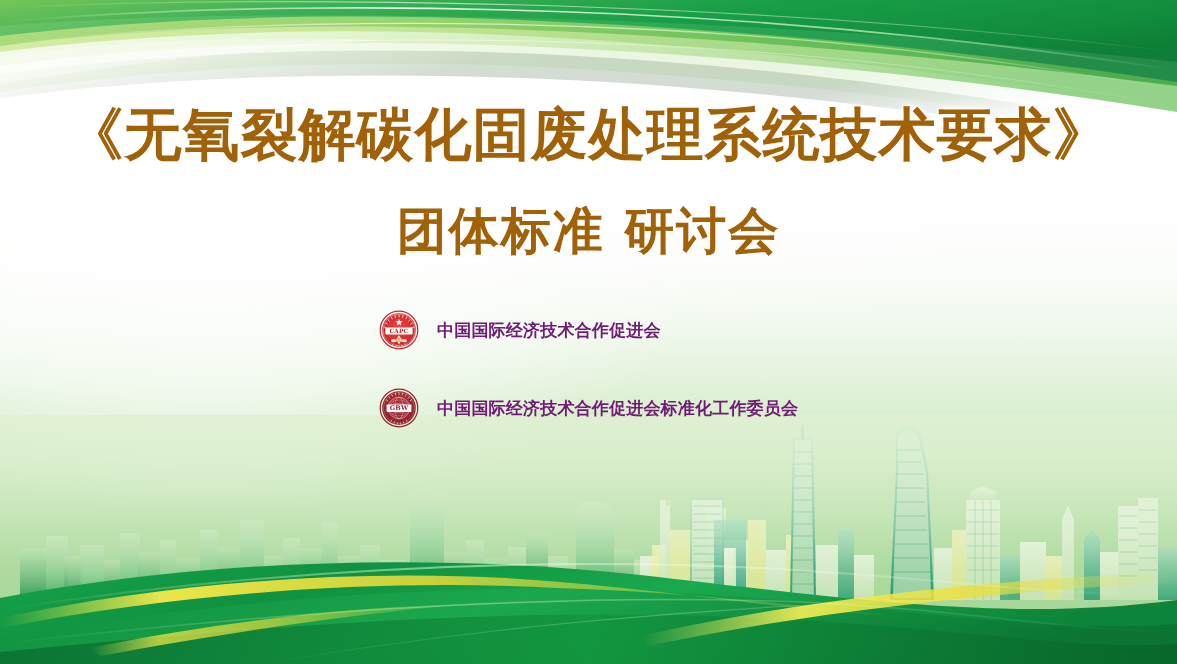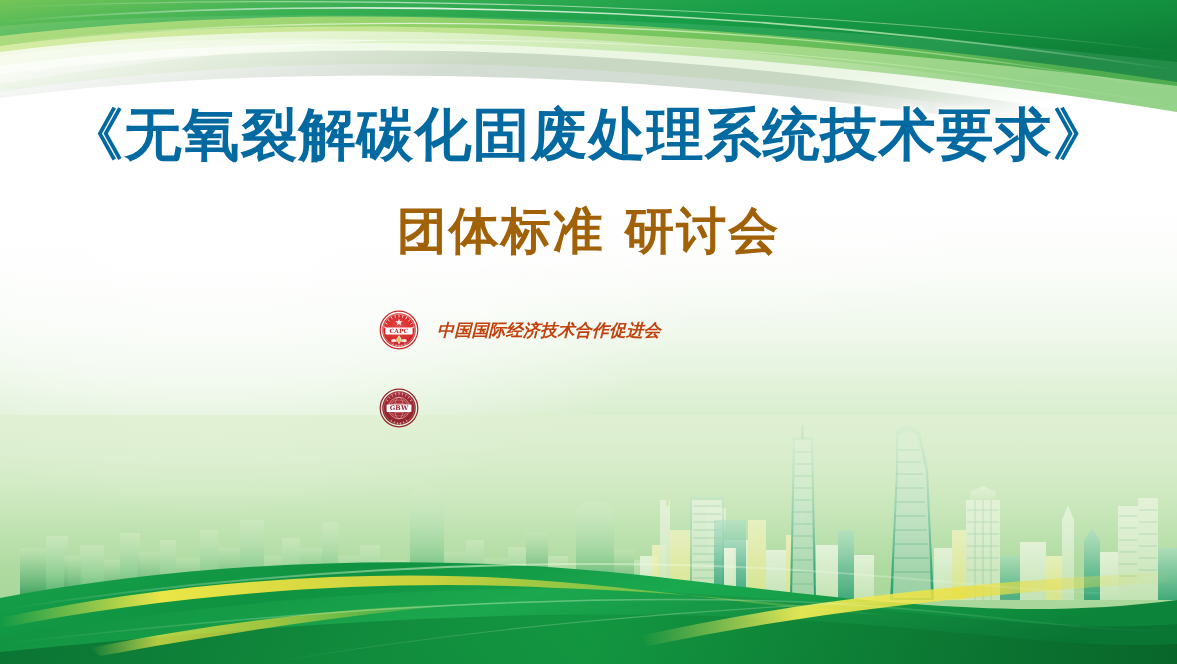--- a/index.html
+++ b/index.html
@@ -59,21 +59,21 @@
     left: 0;
     top: 100px;
     width: 1177px;
     text-align: center;
     z-index: 40;
   }
   .main-title {
     font-family: "DejaVu Sans", "Liberation Sans", sans-serif;
     font-size: 57px;
     font-weight: bold;
-    color: #0369a1;
+    color: #a16207;
     letter-spacing: 1px;
     line-height: 1.22;
     white-space: nowrap;
     text-shadow:
       0 0 3px #ffffff,
       0 0 6px #ffffff,
       0 0 11px rgba(255,255,255,0.95),
       1px 1px 0 rgba(255,255,255,0.9),
       -1px -1px 0 rgba(255,255,255,0.9);
   }
@@ -104,24 +104,23 @@
     align-items: center;
     height: 40px;
   }
   .org-row.second { margin-top: 38px; }
 
   .org-label {
     margin-left: 18px;
     font-family: "DejaVu Sans", "Liberation Sans", sans-serif;
     font-size: 17px;
     font-weight: bold;
-    color: #c2410c;
+    color: #701a75;
     white-space: nowrap;
     letter-spacing: 0.2px;
-    font-style: italic;
   }
 
   .seal { width: 40px; height: 40px; display: block; }
 
   
   .skyline { z-index: 10; }
   .bottom-waves { z-index: 20; }
   .top-waves { z-index: 30; }
 </style>
 </head>
@@ -538,17 +537,18 @@
           <g stroke="#f2d3d6" stroke-width="2" opacity="0.8" stroke-linecap="round">
             <line x1="30" y1="83.5" x2="32" y2="79.8"></line>
             <line x1="38" y1="88" x2="39.2" y2="84"></line>
             <line x1="46" y1="90.6" x2="46.6" y2="86.4"></line>
             <line x1="54" y1="90.6" x2="53.4" y2="86.4"></line>
             <line x1="62" y1="88" x2="60.8" y2="84"></line>
             <line x1="70" y1="83.5" x2="68" y2="79.8"></line>
           </g>
         </svg>
       </span>
+      <span class="org-label">中国国际经济技术合作促进会标准化工作委员会</span>
     </div>
 
   </div>
 
 </div>
 
 </body></html>

